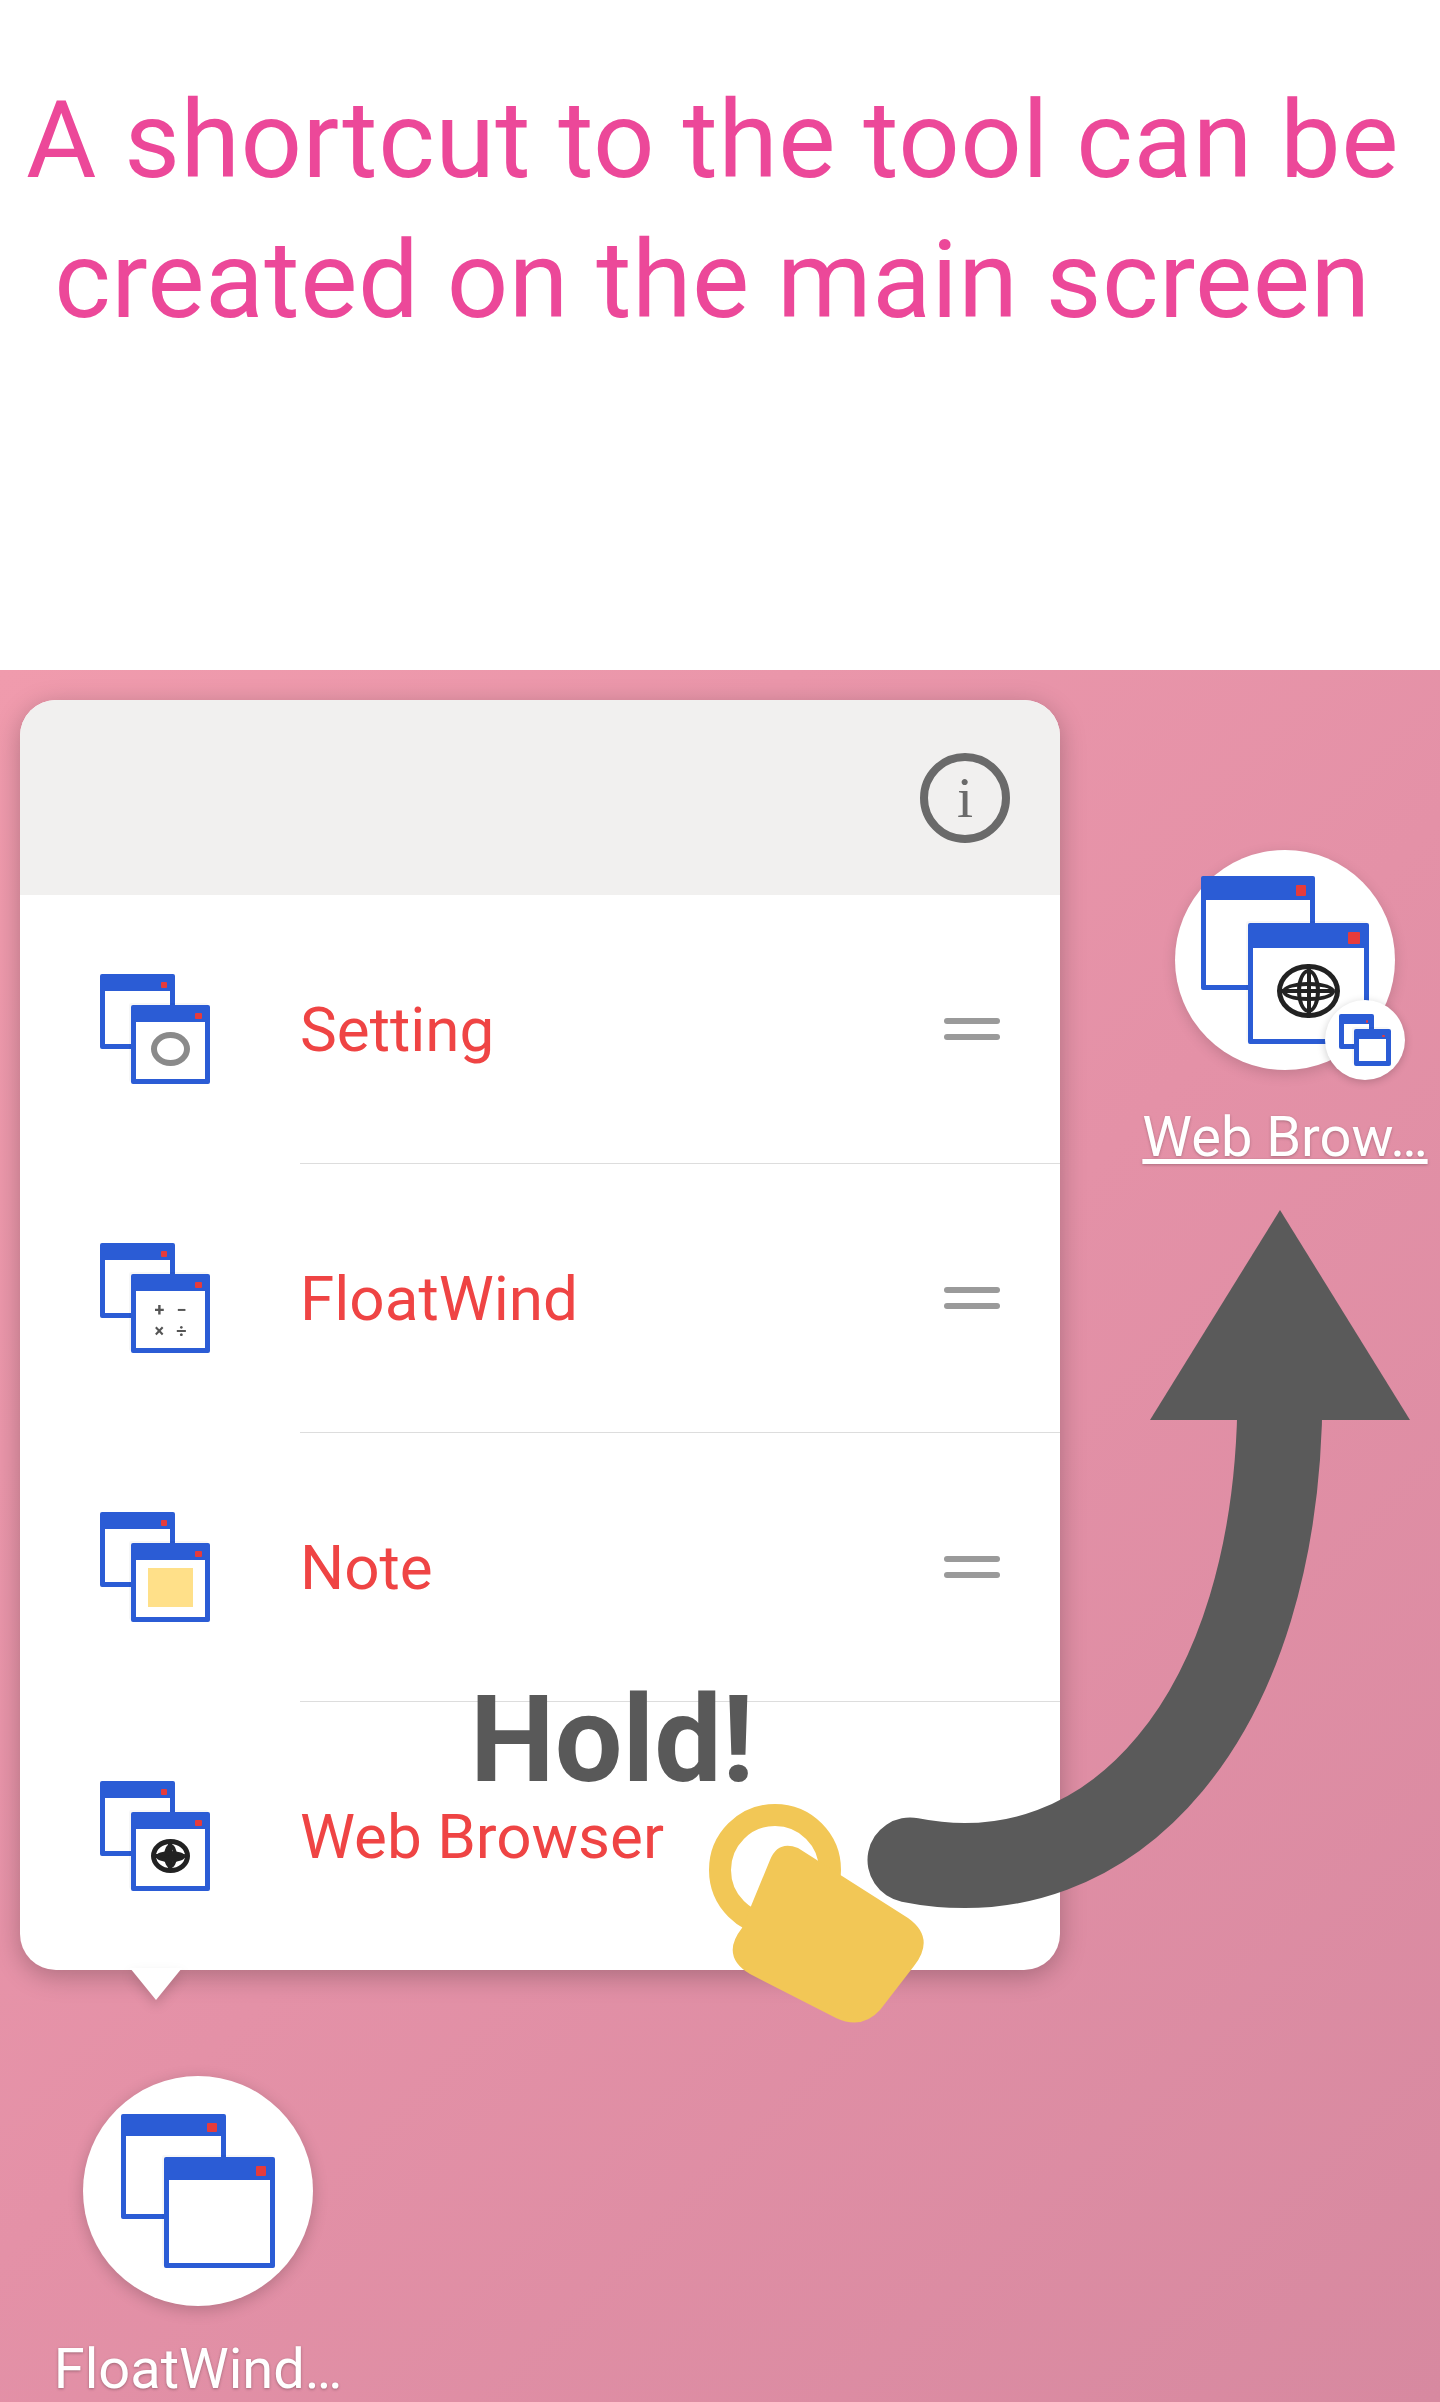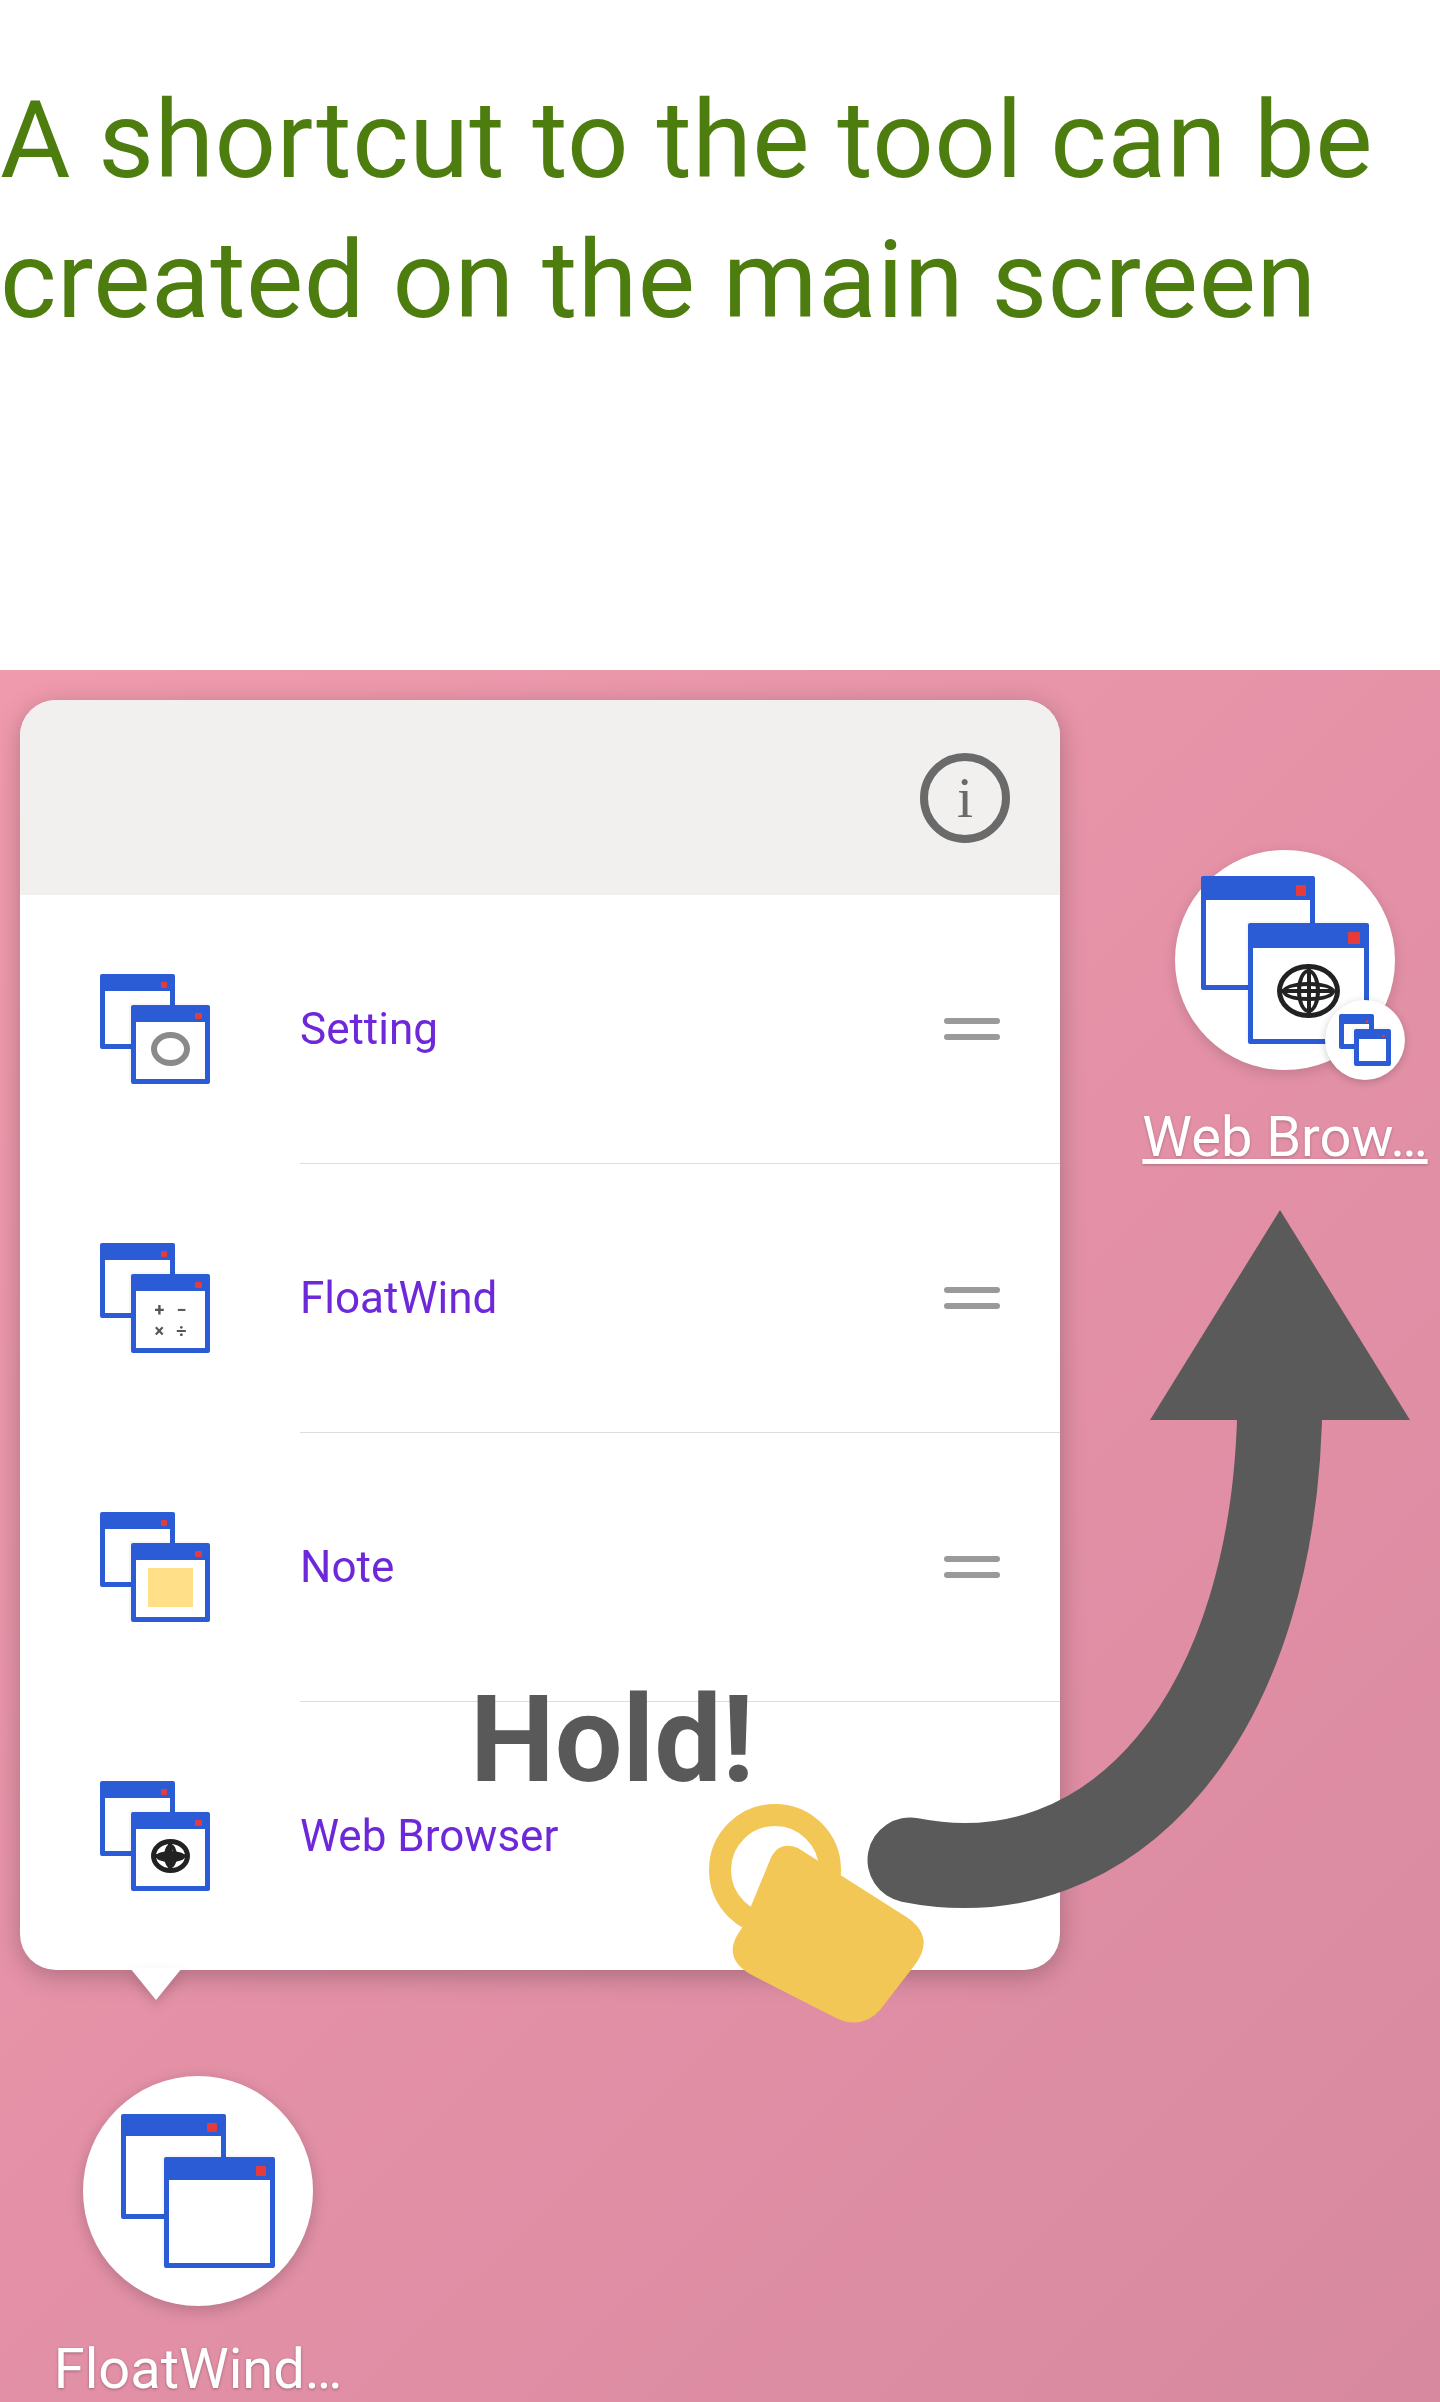--- a/index.html
+++ b/index.html
@@ -5,25 +5,25 @@
   * { margin: 0; padding: 0; box-sizing: border-box; }
   html, body { width: 1440px; height: 2402px; overflow: hidden; font-family: -apple-system, BlinkMacSystemFont, "Segoe UI", Roboto, sans-serif; }
   body { background: #fff; }
 
   .stage { position: relative; width: 1440px; height: 2402px; }
 
   .top-caption {
     position: absolute;
     top: 70px;
     left: 0; right: 15px;
-    text-align: left;
+    text-align: center;
     font-size: 108px;
     line-height: 1.3;
     font-weight: 400;
-    color: #4d7c0f;
+    color: #ec4899;
     letter-spacing: 0.5px;
   }
 
   .pink-area {
     position: absolute;
     top: 670px;
     left: 0; right: 0;
     height: 1732px;
     background: linear-gradient(135deg, #f09bad 0%, #e491a7 50%, #d789a0 100%);
   }
@@ -83,22 +83,22 @@
     margin-left: 280px;
     margin-right: 0;
   }
   .tool-icon {
     width: 110px; height: 110px;
     flex: 0 0 auto;
     margin-right: 90px;
     position: relative;
   }
   .tool-label {
-    font-size: 44px;
-    color: #6d28d9;
+    font-size: 62px;
+    color: #ef4444;
     flex: 1 1 auto;
   }
   .drag-handle {
     flex: 0 0 auto;
     width: 56px;
     display: flex;
     flex-direction: column;
     gap: 10px;
   }
   .drag-handle .bar { height: 6px; background: #9a9a9a; border-radius: 3px; }

